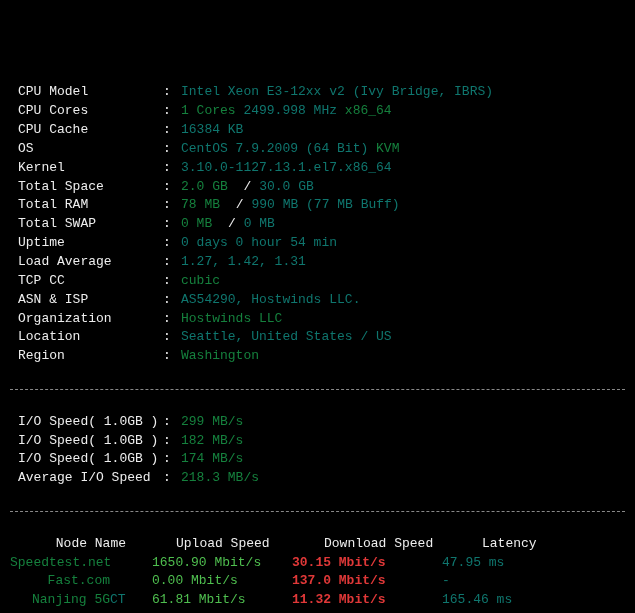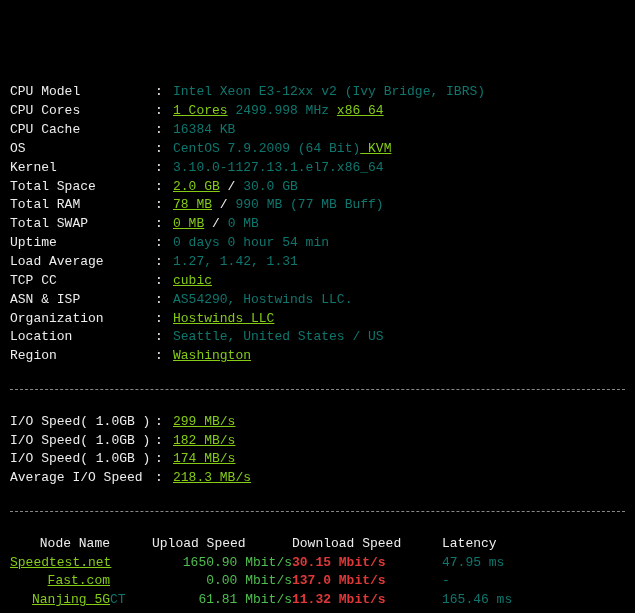--- a/index.html
+++ b/index.html
@@ -8,24 +8,24 @@
     font-family: "Consolas", "Monaco", "Courier New", monospace;
     font-size: 13px;
     line-height: 1.45;
     margin: 0;
     padding: 8px 10px;
     width: 635px;
     box-sizing: border-box;
     white-space: pre;
   }
   .cyan { color: #0f766e; }
-  .yellow { color: #84cc16; text-decoration: underline; }
-  .green { color: #4fbf4f; text-align: right; }
+  .yellow { color: #15803d; }
+  .green { color: #4fbf4f; }
   .red { color: #e03838; font-weight: bold; }
-  .white { color: #eee; }
+  .white { color: #eee; margin-left: 8px; }
   hr.dash {
     border: none;
     border-top: 1px dashed #888;
     margin: 4px 0;
   }
   .row { display: block; }
   .label { display: inline-block; width: 145px; color: #eee; }
   .colon { color: #eee; display: inline-block; width: 18px; }
   
   .col-name { display: inline-block; width: 100px; text-align: right; }

